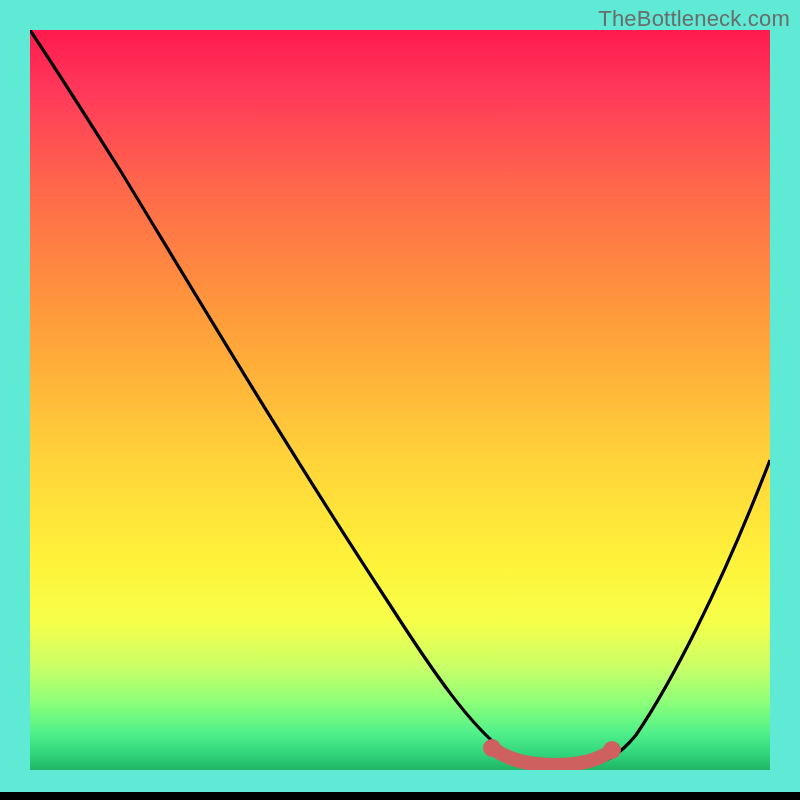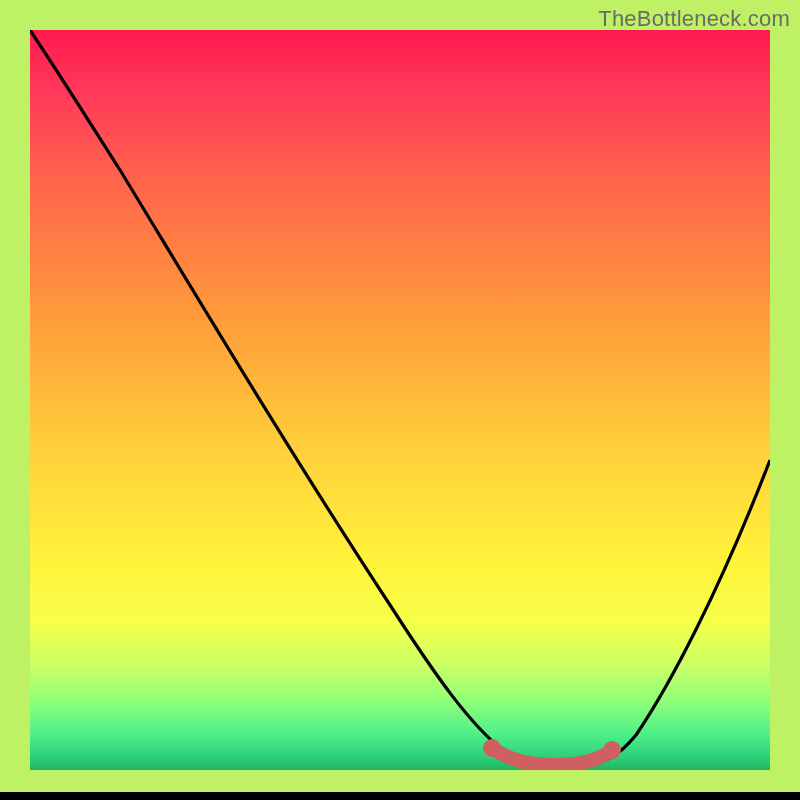--- a/index.html
+++ b/index.html
@@ -7,21 +7,21 @@
     padding: 0;
     width: 800px;
     height: 800px;
     background: #000;
     overflow: hidden;
   }
   .frame {
     position: relative;
     width: 800px;
     height: 792px;
-    background: #bef264;
+    background: #5eead4;
   }
   .plot-area {
     position: absolute;
     left: 30px;
     top: 30px;
     width: 740px;
     height: 740px;
     overflow: hidden;
   }
   .gradient {

